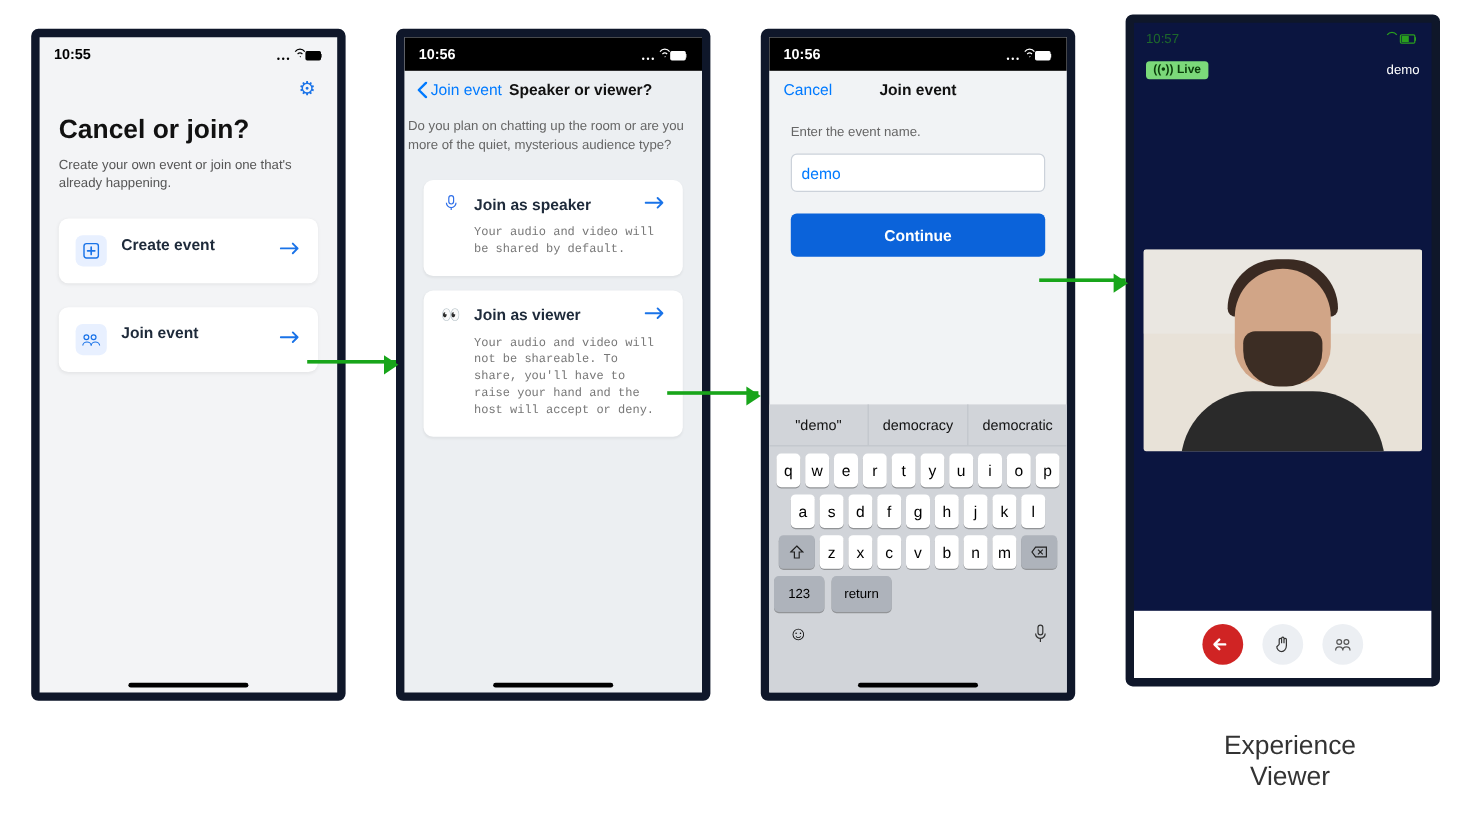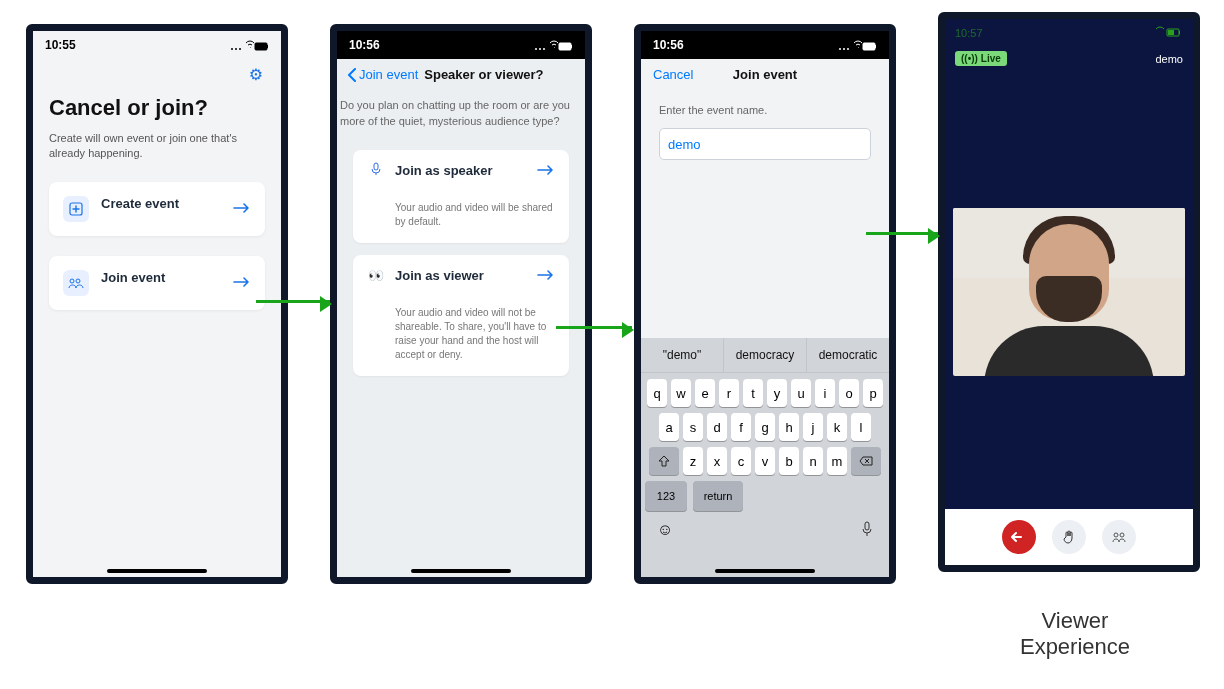--- a/index.html
+++ b/index.html
@@ -59,21 +59,21 @@
   .nav-title { font-weight:700; color:#111; margin-left:6px; }
   .p2-desc { padding:8px 3px; font-size:11px; color:#666; line-height:1.45; }
   .role-card {
     background:#fff; margin:12px 16px; border-radius:8px; padding:12px 14px 14px 14px;
     position:relative; box-shadow:0 1px 2px rgba(0,0,0,0.05);
   }
   .role-head { display:flex; align-items:center; justify-content:space-between;gap:16px;}
   .role-head .tl { display:flex; align-items:center; }
   .role-head .tl .ic { width:18px; text-align:center; color:#2f6fe8; margin-right:10px; font-size:14px;}
   .role-title { font-size:13px; font-weight:700; color:#1e2a3a;}
-  .role-desc { font-size:10px; color:#777; margin:21px 0 0 28px; line-height:1.4;}
+  .role-desc { font-size:10px; color:#777; margin:8px 0 0 28px; line-height:1.4;font-family:Liberation Mono, monospace;}
   
   
   #p3 { left: 634px; top: 24px; background:#f1f3f5; }
   #p3 .nav { display:flex; align-items:flex-end; justify-content:center; padding:8px 10px; font-size:13px; position:relative;}
   #p3 .cancel { position:absolute; left:12px; color:#007aff;}
   #p3 .nav-title2 { font-weight:700; color:#111;}
   .p3-body { padding: 14px 18px 0 18px;}
   .p3-sub { font-size:11px; color:#666; margin-bottom:12px;}
   .input {
     width:100%; box-sizing:border-box; height:32px; border:1px solid #ccd2da;
@@ -180,21 +180,21 @@
         <rect x="26" y="3" width="12" height="7" rx="1" stroke="#000" fill="#000"></rect>
         <rect x="38" y="5" width="1" height="3" fill="#000"></rect>
       </svg>
     </span>
   </div>
   <div class="body">
     <div class="gear-row">
       <span style="color:#1a73e8;font-size:16px;">⚙</span>
     </div>
     <div class="p1-title">Cancel or join?</div>
-    <div class="p1-sub">Create will own event or join one that's already happening.</div>
+    <div class="p1-sub">Create your own event or join one that's already happening.</div>
 
     <div class="option-card">
       <div class="option-left">
         <div class="icon-sq blue">
           <svg width="14" height="14" viewBox="0 0 14 14">
             <rect x="1" y="1" width="12" height="12" rx="2" fill="none" stroke="#1a73e8" stroke-width="1.2"></rect>
             <path d="M7 4v6M4 7h6" stroke="#1a73e8" stroke-width="1.4" stroke-linecap="round"></path>
           </svg>
         </div>
         <span class="opt-label">Create event</span>
@@ -304,20 +304,23 @@
       </svg>
     </span>
   </div>
   <div class="nav">
     <span class="cancel">Cancel</span>
     <span class="nav-title2">Join event</span>
   </div>
   <div class="p3-body">
     <div class="p3-sub">Enter the event name.</div>
     <input class="input" style="color: rgb(0, 122, 255);" value="demo">
+    <div style="position:relative;">
+      <button class="continue">Continue</button>
+    </div>
   </div>
 
   <div class="keyboard">
     <div class="kb-sugg">
       <div>"demo"</div>
       <div>democracy</div>
       <div>democratic</div>
     </div>
     <div class="kb-row" id="kbrow1">
         <div class="key">q</div>
@@ -429,15 +432,15 @@
     </div>
   </div>
   <div class="home-ind white"></div>
 </div>
 
 <div class="arrow" style="left:256px; top:300px; width:74px;"></div>
 <div class="arrow" style="left:556px; top:326px; width:76px;"></div>
 <div class="arrow" style="left:866px; top:232px; width:72px;"></div>
 
 <div class="caption" style="left:1000px; top:608px; width:150px;">
+  <div>Experience</div>
   <div>Viewer</div>
-  <div>Experience</div>
 </div>
 
 </body></html>

